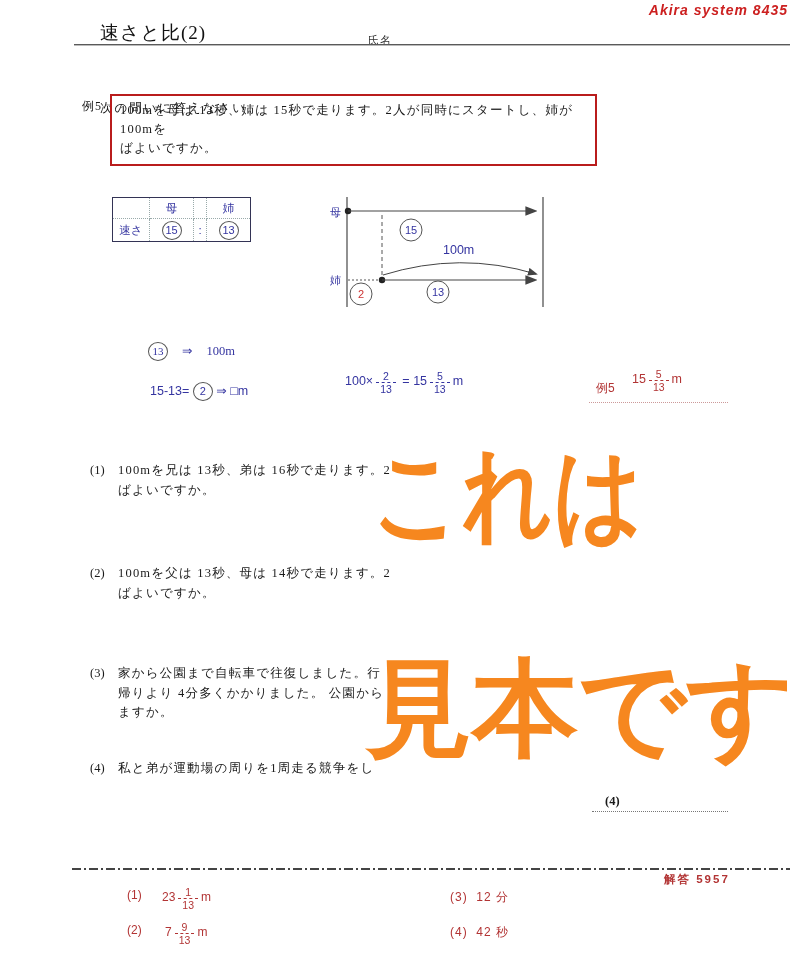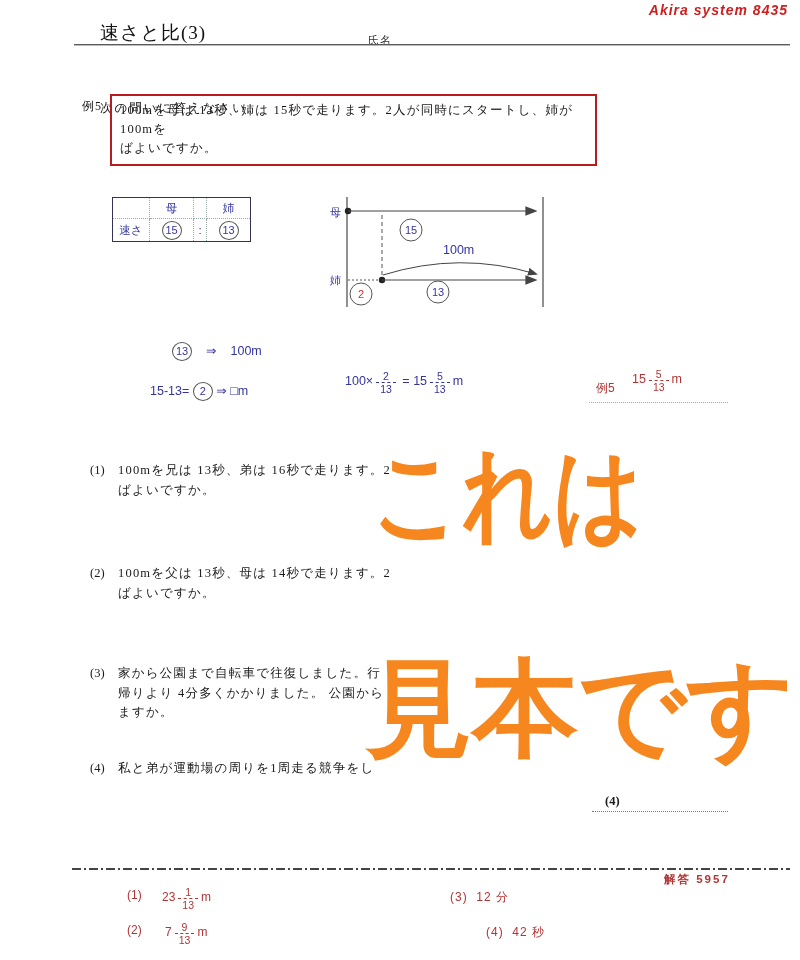--- a/index.html
+++ b/index.html
@@ -36,21 +36,21 @@
   .circ { display:inline-flex; align-items:center; justify-content:center;
           min-width:20px; height:19px; border:1px solid #555; border-radius:50%;
           font-size:11px; line-height:1; padding:0 1px; background:#fff; }
 
   
   .diagram { left:330px; top:195px; }
   .diagram text { font-family:"Liberation Sans",sans-serif; }
 
   
   .navy { color:#3434a0; font-family:"Liberation Sans",sans-serif; }
-  .work1 { left:172px; top:342px; font-size:12.5px; }
+  .work1 { left:148px; top:342px; font-size:12.5px;font-family:Liberation Serif, serif; }
   .work2 { left:150px; top:382px; font-size:12.5px; }
   .gap1 { display:inline-block; width:14px; }
   .calc { left:345px; top:370px; font-size:12.5px; }
   .frac { display:inline-block; vertical-align:-0.65em; text-align:center; margin:0 3px; }
   .fnum { display:block; font-size:10.5px; line-height:12px; padding:0 4px; }
   .fden { display:block; font-size:10.5px; line-height:13px; border-top:1px dashed currentColor; padding:0 4px; }
 
   
   .darkred { color:#b23434; font-family:"Liberation Sans",sans-serif; }
   .ex-ans-label { left:596px; top:380px; font-size:12px; }
@@ -75,29 +75,29 @@
 
   
   .foot-rule { left:72px; top:868px; width:718px; height:2px;
      background:repeating-linear-gradient(90deg,#444 0 9px,transparent 9px 12px,#444 12px 14px,transparent 14px 17px); }
   .key-label { left:664px; top:872px; font-size:11.5px; font-weight:bold; letter-spacing:2px; }
   .ans { font-size:12px; }
   .ans .frac { vertical-align:-0.7em; }
   .ans1-no { left:127px; top:888px; } .ans1-v { left:162px; top:886px; }
   .ans2-no { left:127px; top:923px; } .ans2-v { left:165px; top:921px; }
   .ans3 { left:450px; top:889px; letter-spacing:1px; }
-  .ans4 { left:450px; top:924px; letter-spacing:1px;margin-left:36px; }
+  .ans4 { left:450px; top:924px; letter-spacing:1px; }
 </style>
 </head>
 <body>
 
 <div class="page">
 
   <div class="abs brand">Akira system  8435</div>
-  <div class="abs title">速さと比(3)</div>
+  <div class="abs title">速さと比(2)</div>
   <div class="abs name-label">氏名</div>
   <div class="abs head-rule"></div>
   <div class="abs instruction">次の問いに答えなさい。</div>
 
   <div class="abs ex-label">例5</div>
   <div class="abs ex-box">
     <div>100mを母は 13秒、姉は 15秒で走ります。2人が同時にスタートし、姉が 100mを</div>
     <div>ばよいですか。</div>
   </div>
 

